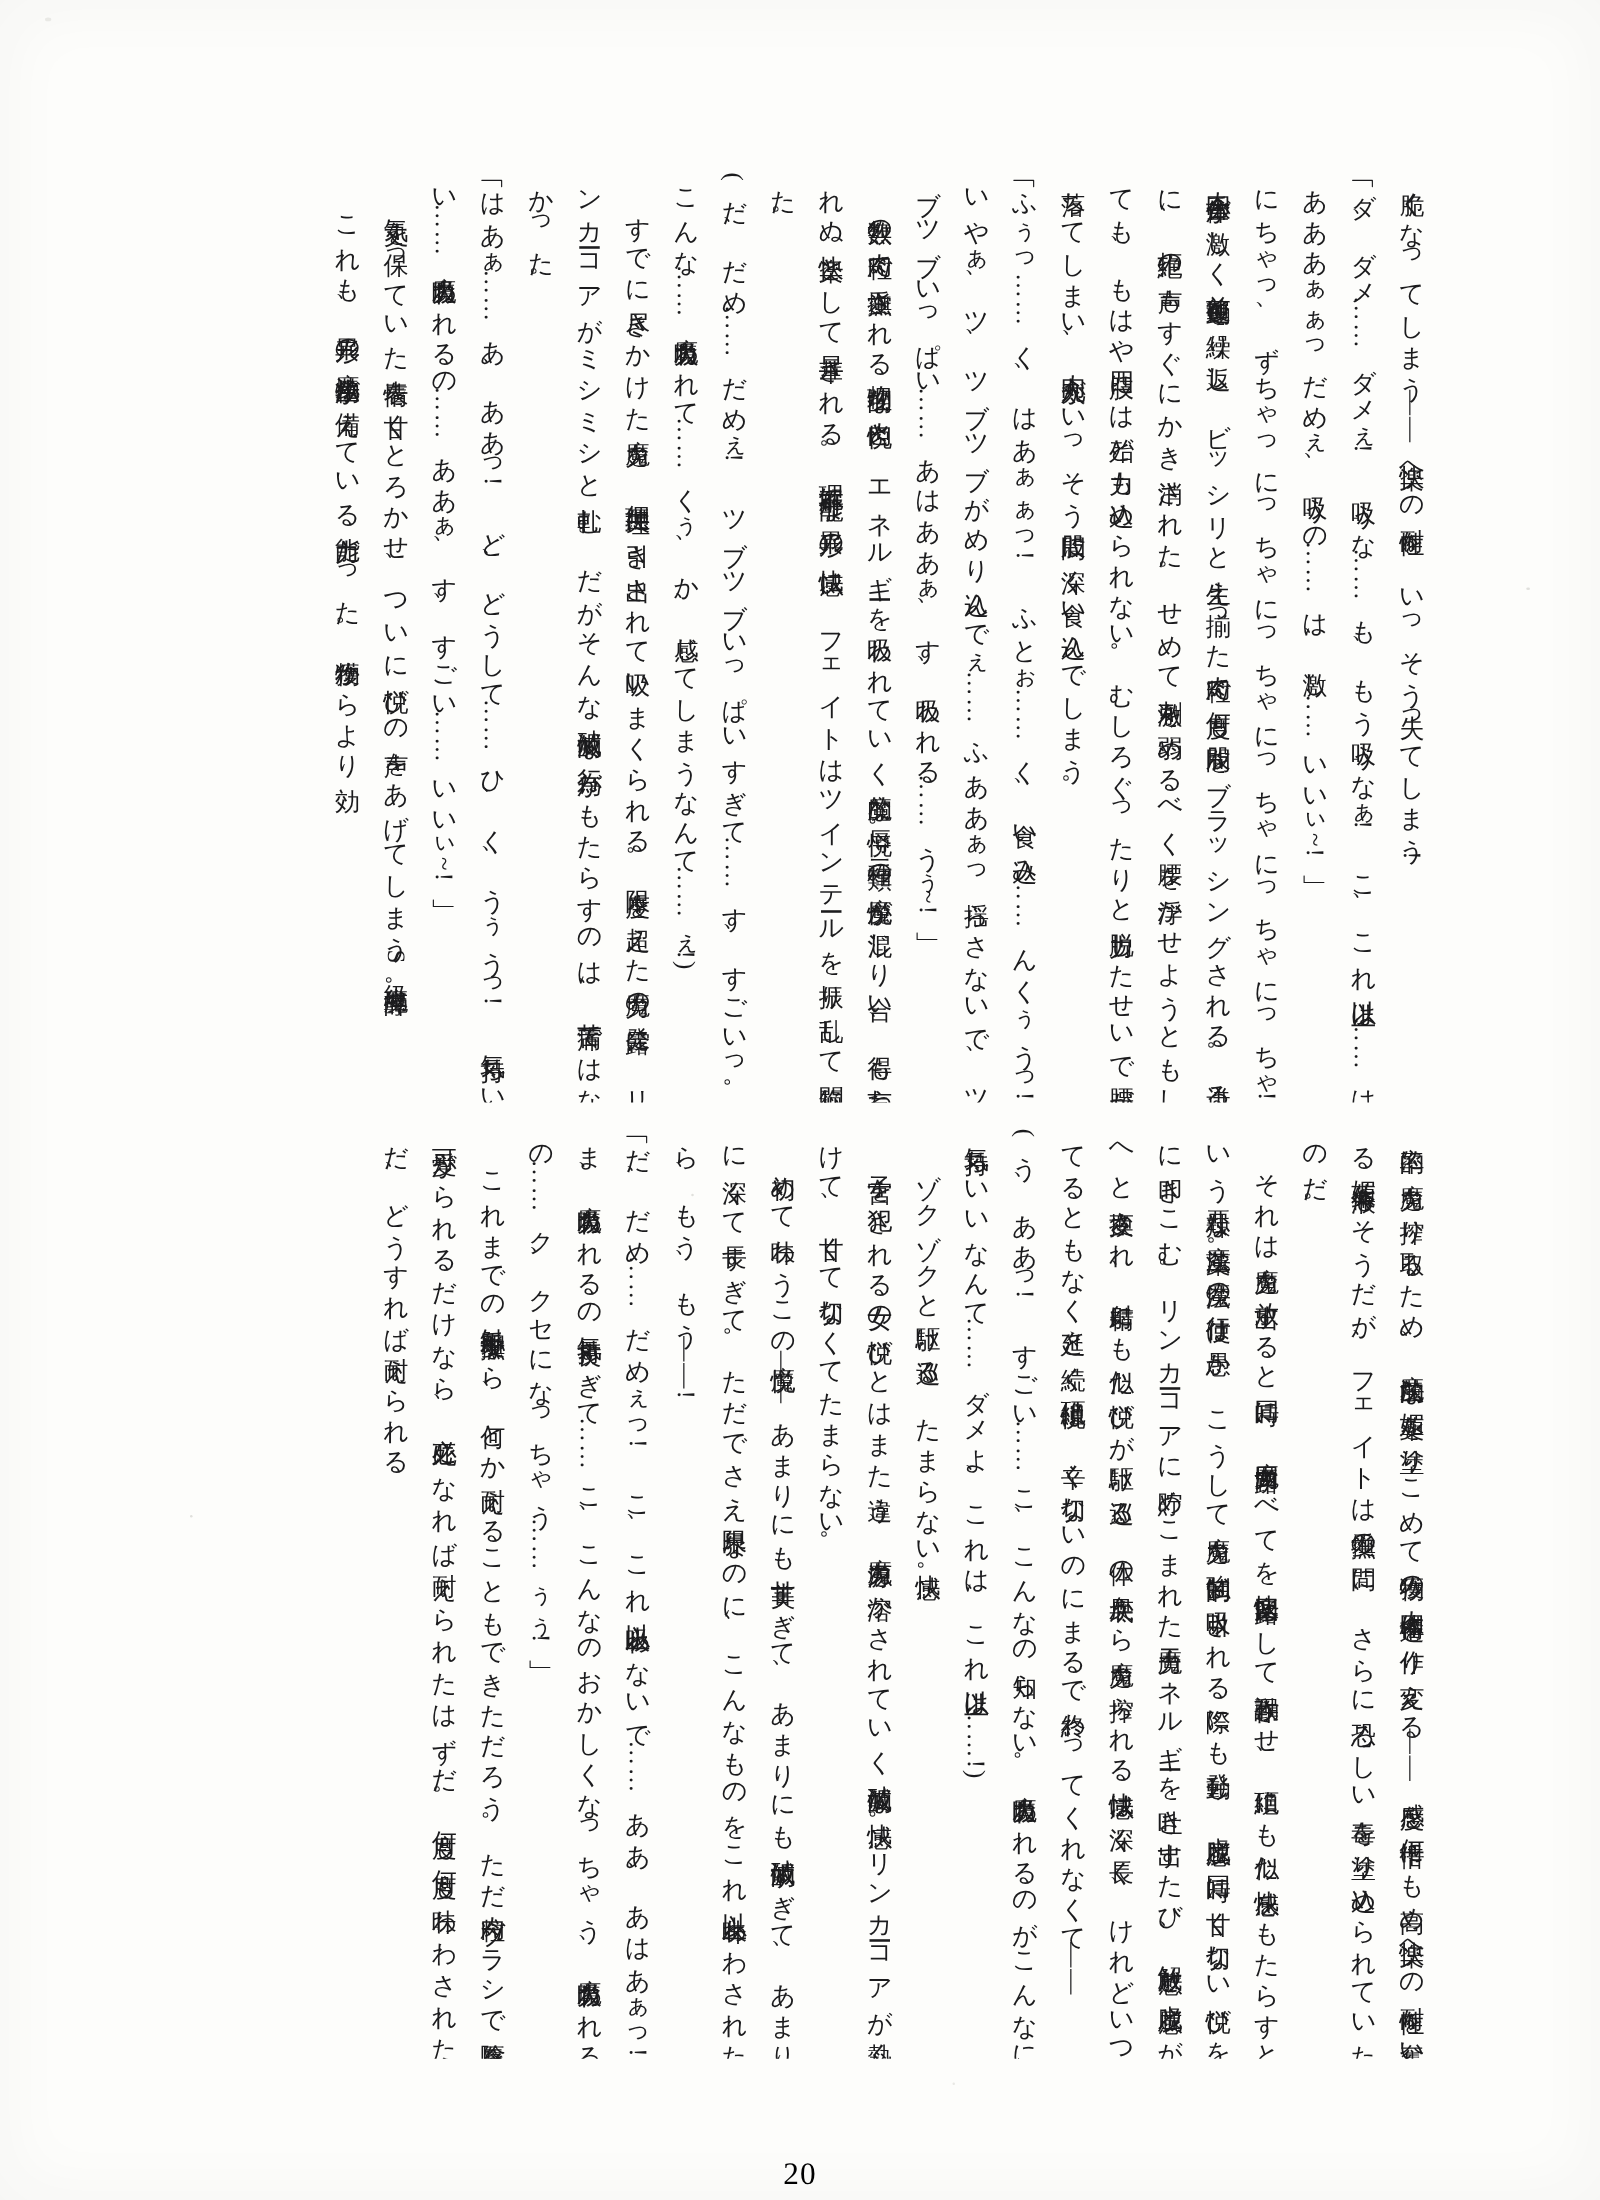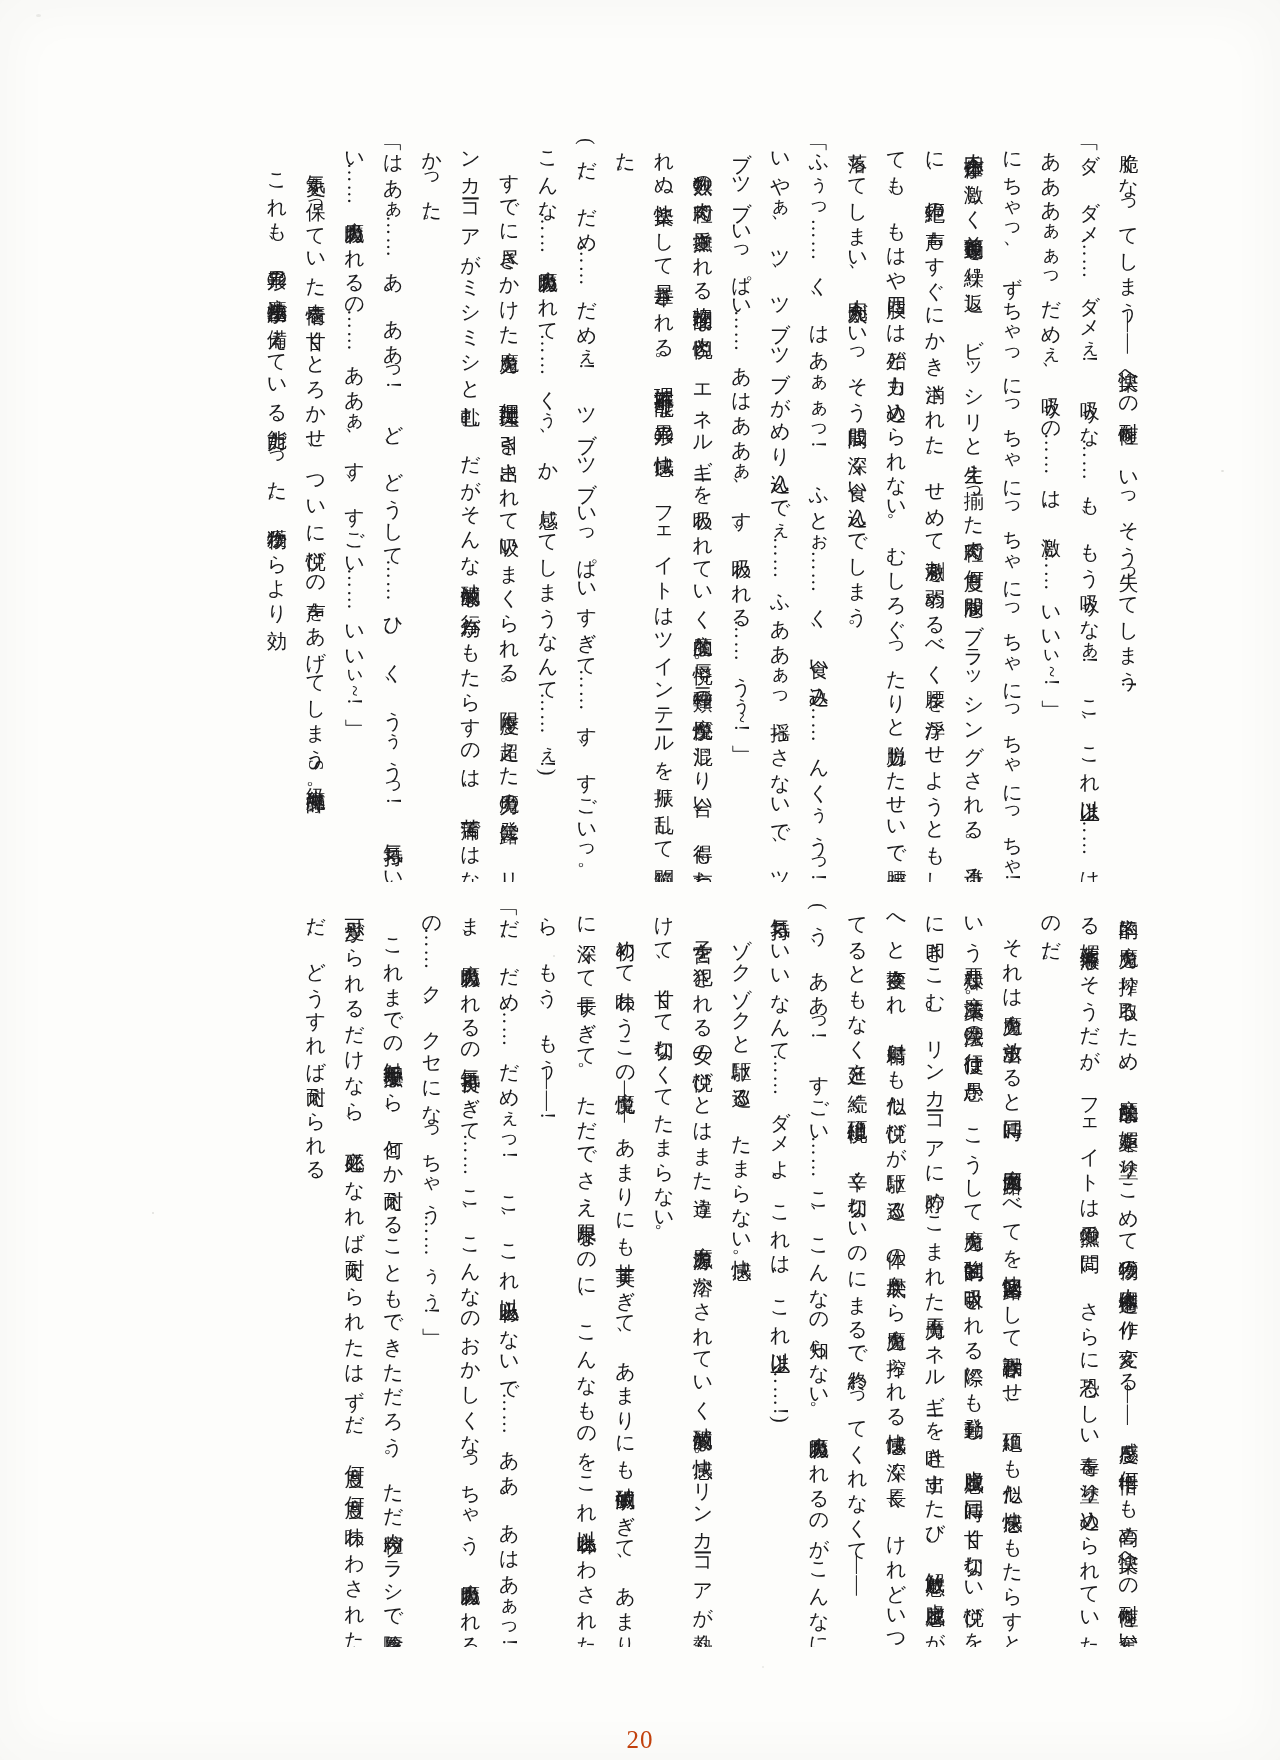--- a/index.html
+++ b/index.html
@@ -24,21 +24,21 @@
   }
   .vtext p{margin:0;padding:0;}
   .block-top{top:138px;left:140px;width:1008px;height:744px;}
   .block-bottom{top:903px;left:140px;width:1008px;height:744px;}
   .page-number{
     position:absolute;
     top:1726px;left:0;width:100%;
     text-align:center;
     font-size:25px;
     letter-spacing:1px;
-    color:#c2410c;
+    color:#000000;
   }
   .speck{position:absolute;background:#c9c9c3;border-radius:50%;opacity:.55;}
   .speck.s1{left:1221px;top:470px;width:3px;height:2px;}
   .speck.s2{left:553px;top:955px;width:2px;height:2px;}
   .speck.s3{left:152px;top:1212px;width:2px;height:2px;}
   .speck.s4{left:36px;top:14px;width:5px;height:3px;opacity:.35;}
   .speck.s5{left:762px;top:1666px;width:2px;height:2px;opacity:.4;}
 </style>
 </head>
 <body>

